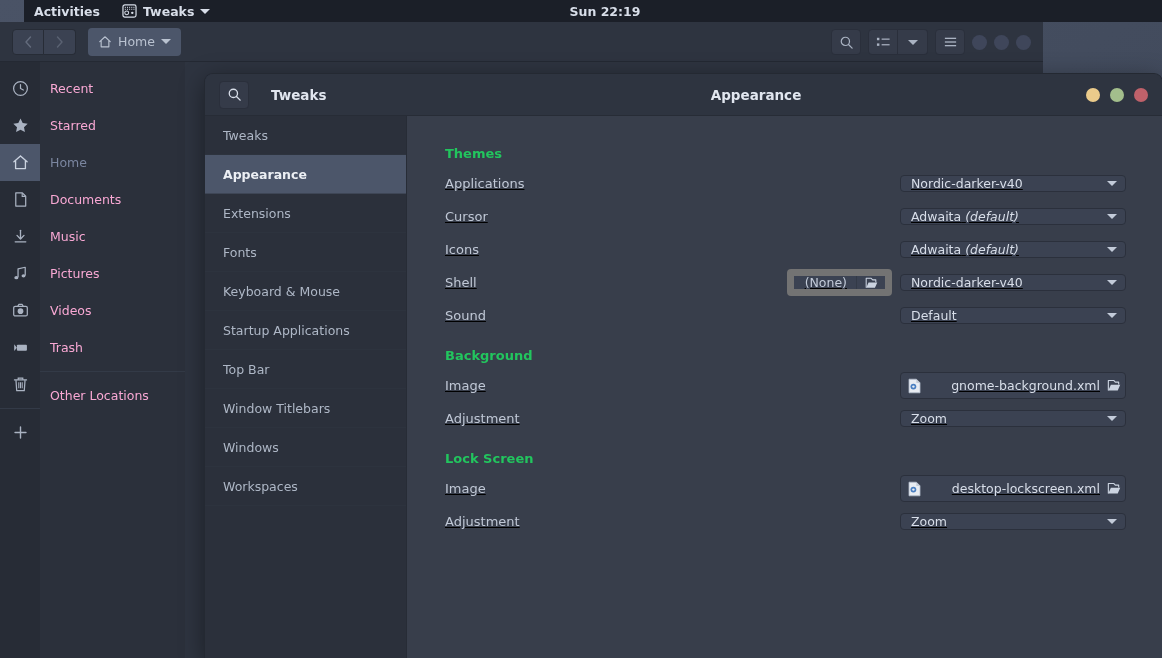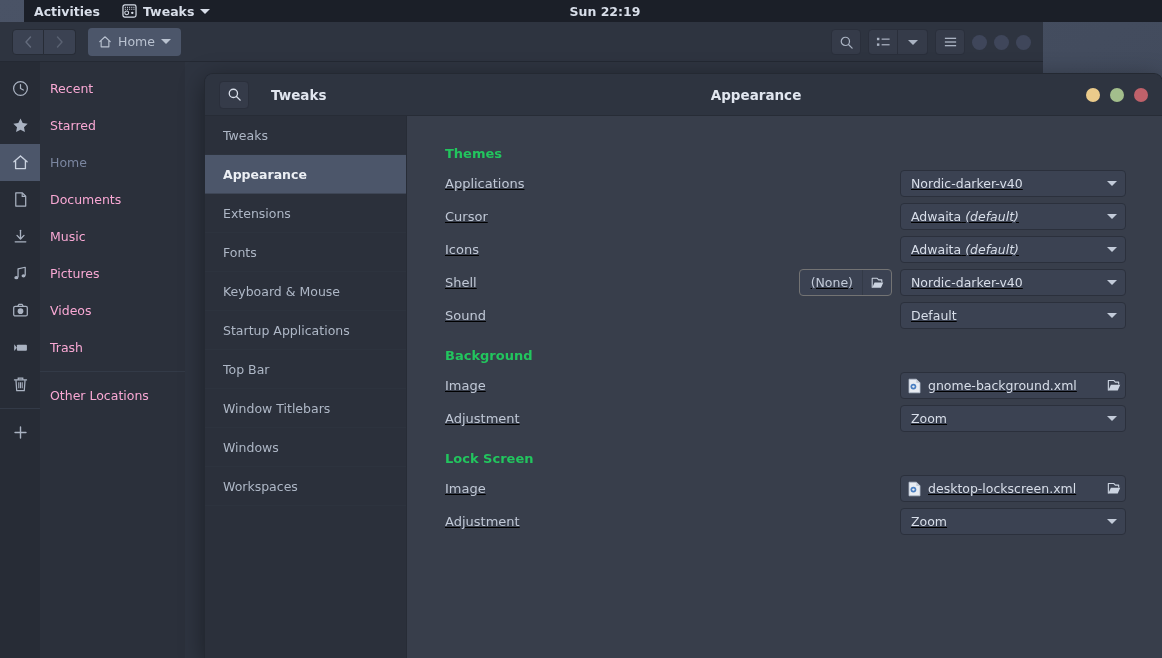--- a/index.html
+++ b/index.html
@@ -193,21 +193,21 @@
     margin-bottom: 0px;
     text-decoration: underline;
   }
   .row-label {
     color: #c0c8d6; font-size: 13px;
     flex: 1;
   }
   .ctrl-right { display: flex; align-items: center; gap: 8px; }
 
   .combo {
-    width: 226px; height: 27px;
+    width: 226px; height: 17px;
     background: #3b4252;
     border: 1px solid #2b303c;
     border-radius: 4px;
     display: flex; align-items: center;
     padding: 0 8px 0 10px;
     color: #d8dee9; font-size: 12.5px;
     cursor: pointer;
     position: relative;
   }
   .combo .val { flex: 1; white-space: nowrap; overflow: hidden; }
@@ -223,27 +223,27 @@
     width: 226px; height: 27px;
     background: #3b4252;
     border: 1px solid #2b303c;
     border-radius: 4px;
     display: flex; align-items: center;
     padding: 0 4px 0 6px;
     color: #d8dee9; font-size: 12.5px;
     cursor: pointer; gap: 6px;
   }
   .filebtn .fname {
-    flex: 1; text-align: left; white-space: nowrap; overflow: hidden;
+    flex: 1; text-align: right; white-space: nowrap; overflow: hidden;
   }
 
   .nonebtn {
     height: 27px;
     background: #3b4252;
-    border: 1px solid #737373;
+    border: 7px solid #737373;
     border-radius: 4px;
     display: flex; align-items: center;
     color: #c3cbd9; font-size: 12.5px;
     cursor: pointer;
   }
   .nonebtn .nlabel { padding: 0 9px 0 11px; }
   .nonebtn .nsep { width: 1px; height: 100%; background: #333a47; }
   .nonebtn .nicon { padding: 0 7px; display: flex; align-items: center; }
 
   .gap { height: 16px; }

